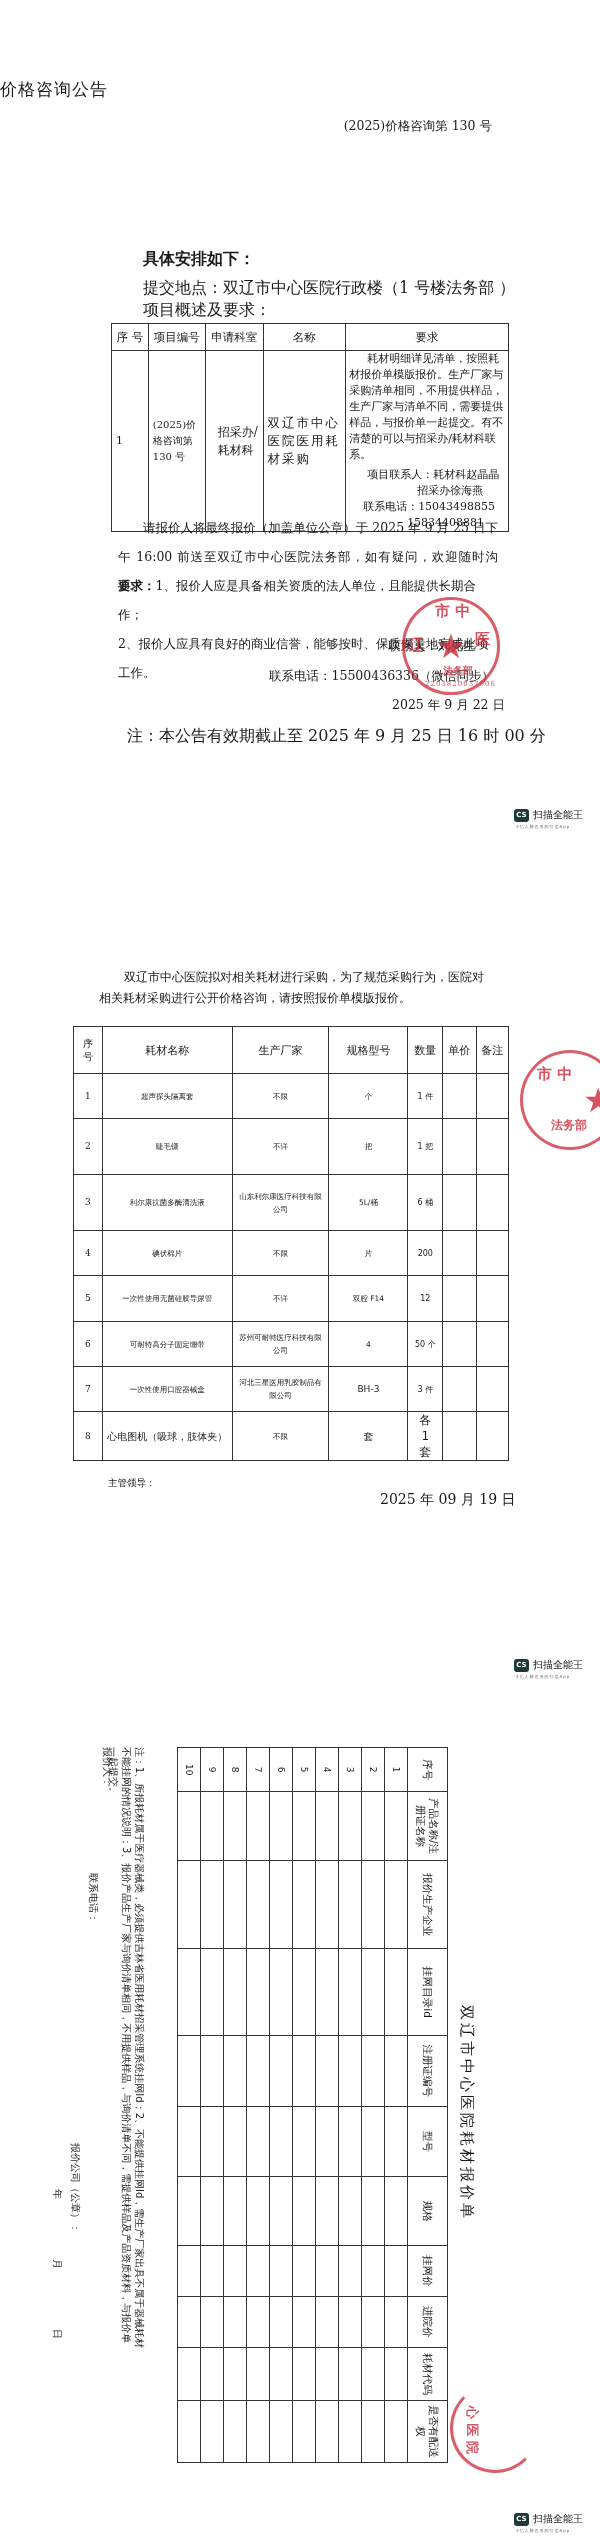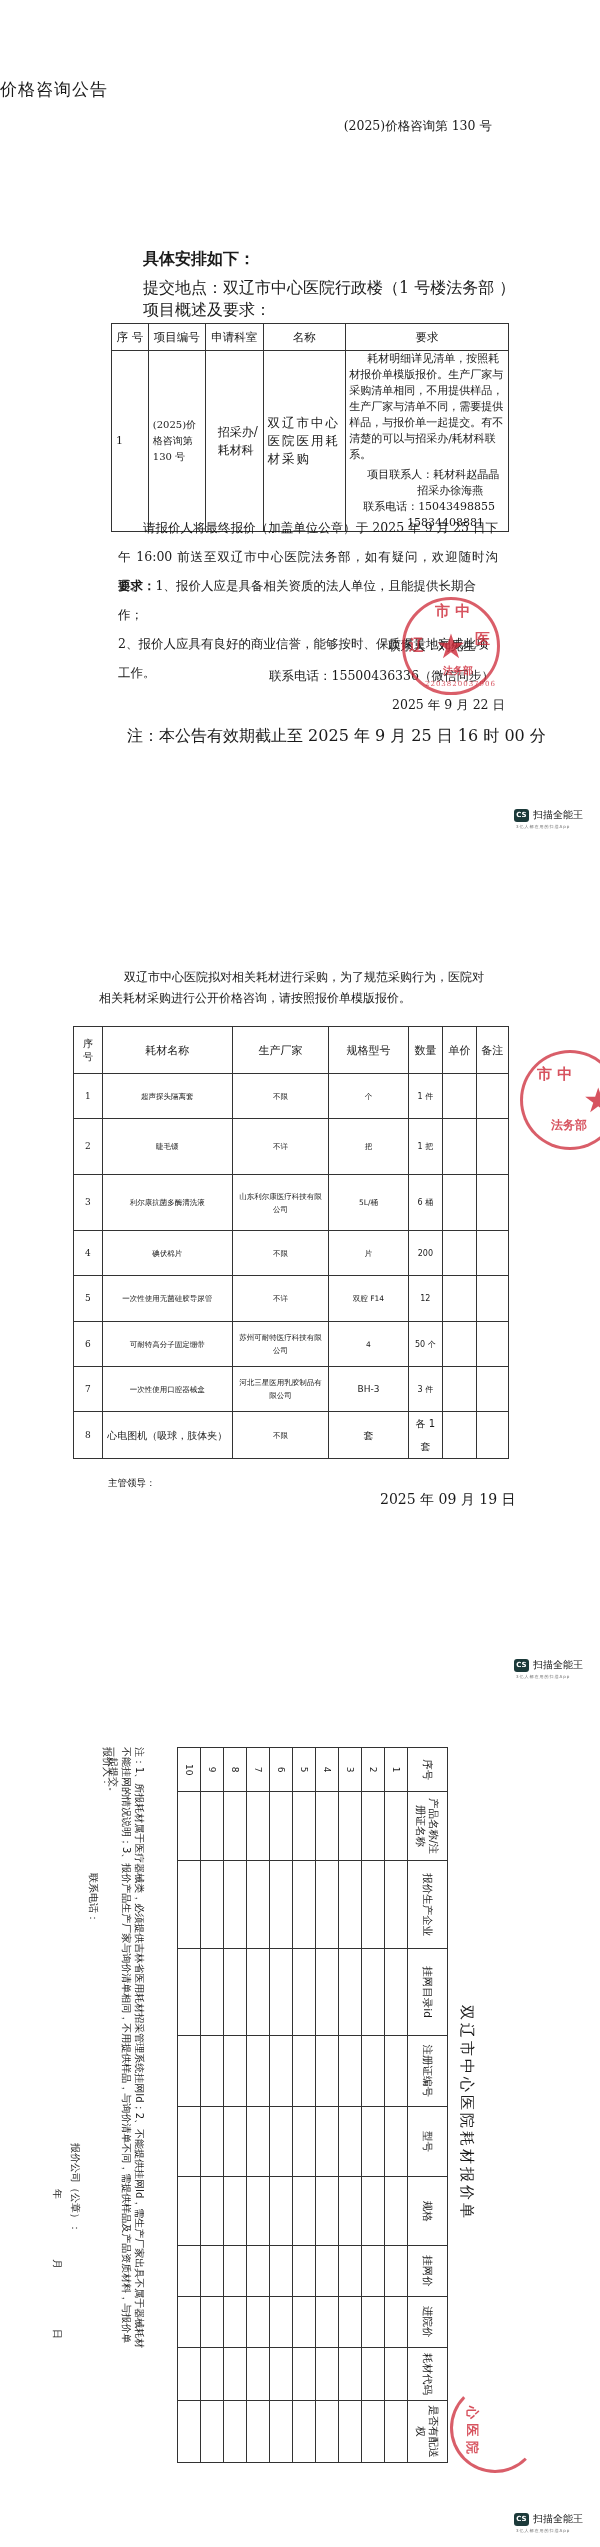--- a/index.html
+++ b/index.html
@@ -45,21 +45,21 @@
   .p2-title { position: absolute; top: 74px; left: 0; width: 600px; text-align: center; font-size: 16.5px; font-family: "DejaVu Sans", sans-serif; letter-spacing: 0.5px; }
   .p2-para { position: absolute; top: 117px; left: 99px; width: 392px; font-size: 12px; line-height: 21px; text-indent: 25px; font-family: "DejaVu Sans", sans-serif; }
 
   table.t2 { position: absolute; top: 176px; left: 73px; width: 436px; border-collapse: collapse; font-family: "DejaVu Sans", sans-serif; }
   table.t2 th, table.t2 td { border: 1px solid #333; text-align: center; vertical-align: middle; }
   table.t2 th { height: 47px; font-weight: normal; font-size: 11px; }
   table.t2 td { font-size: 7.5px; line-height: 13px; }
   table.t2 td.seq { font-size: 9px; font-family: "DejaVu Serif", serif; }
   table.t2 td.qty { font-size: 8px; }
   table.t2 td.name-lg { font-size: 10px; }
-  table.t2 td.qty-lg { font-size: 10px; line-height: 23px; }
+  table.t2 td.qty-lg { font-size: 12px; line-height: 16px; }
 
   .p2-leader { position: absolute; top: 627px; left: 108px; font-size: 9.5px; }
   .p2-date { position: absolute; top: 627px; left: 380px; font-size: 14px; margin-top: 14px; }
 
   
   #p3 { top: 1680px; height: 867px; }
   .p3-rot {
     position: absolute;
     width: 800px; height: 420px;
     left: 300px; top: 433px;

